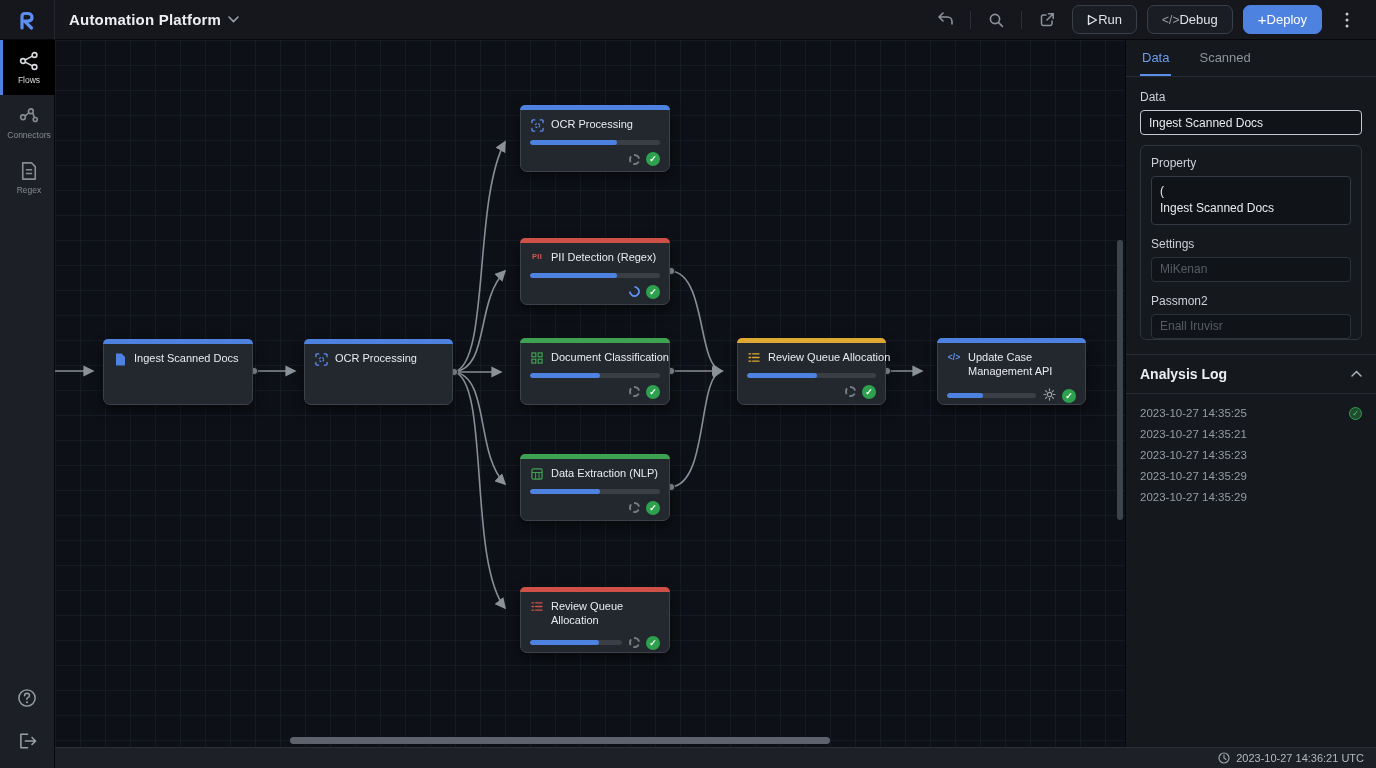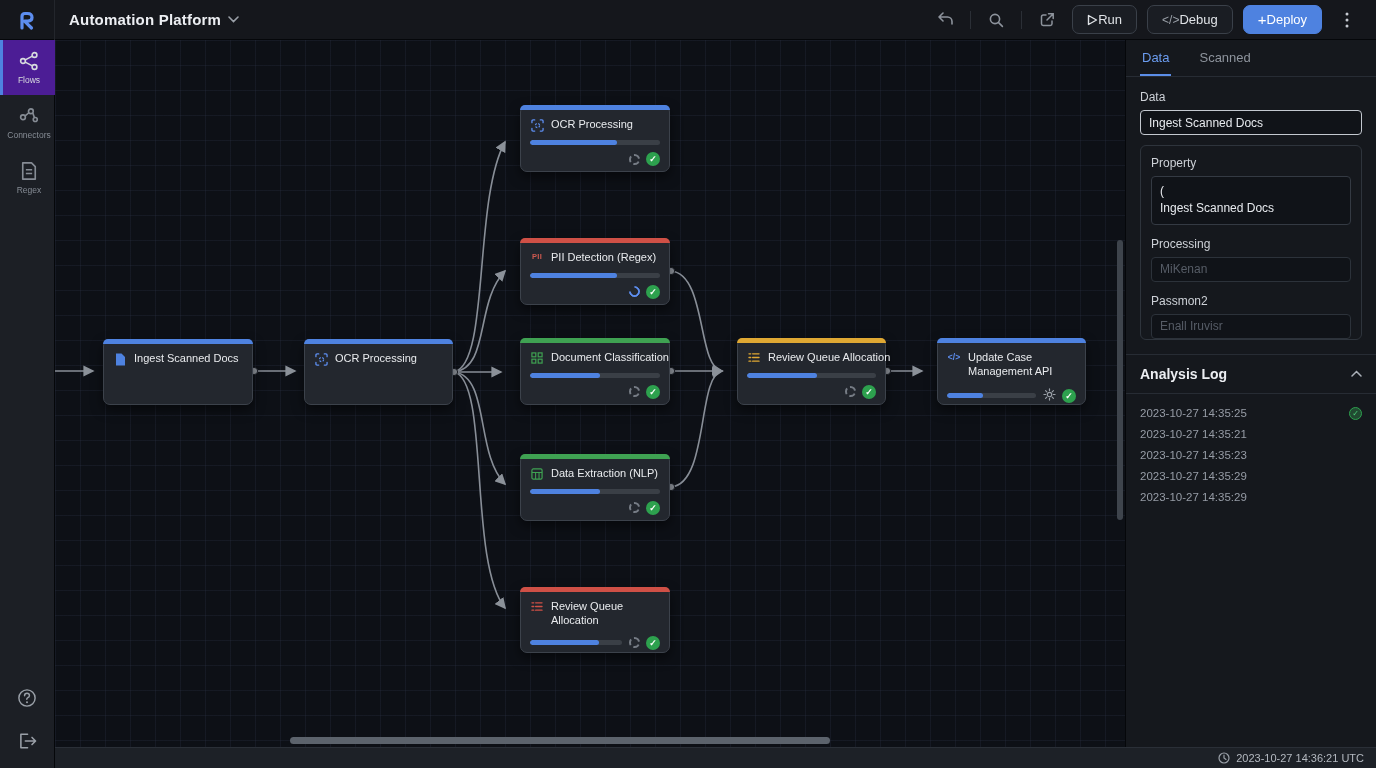--- a/index.html
+++ b/index.html
@@ -23,21 +23,21 @@
   .tb-btn.primary { background:#4e82e0; border-color:#4e82e0; color:#fff; }
   .glyph { font-size:12px; color:#9aa0a8; }
   .tb-btn.primary .glyph { color:#fff; }
 
   
   .sidebar { position:absolute; left:0; top:40px; width:55px; height:728px; background:#1c1f25;
     border-right:1px solid #05070a; display:flex; flex-direction:column; z-index:20; }
   .side-item { width:55px; padding:11px 0 10px; display:flex; flex-direction:column; align-items:center;
     gap:4px; cursor:pointer; color:#868c95; border-left:3px solid transparent; }
   .side-item .lbl { font-size:8.5px; }
-  .side-item.active { background:#4c1d95; border-left-color:#4e82e0; color:#d7dade; }
+  .side-item.active { background:#000000; border-left-color:#4e82e0; color:#d7dade; }
   .side-spacer { flex:1; }
   .side-bottom { padding-bottom:14px; display:flex; flex-direction:column; align-items:center; gap:20px; }
 
   
   .canvas { position:absolute; left:55px; top:40px; width:1070px; height:707px; background:#0d1016;
     background-image:
       linear-gradient(rgba(96,116,156,.10) 1px, transparent 1px),
       linear-gradient(90deg, rgba(96,116,156,.10) 1px, transparent 1px);
     background-size:25px 25px; overflow:hidden; }
   .edges { position:absolute; left:0; top:0; }
@@ -439,21 +439,21 @@
     <div class="field-label">Data</div>
     <input class="text-input bright" type="text" value="Ingest Scanned Docs" style="">
 
     <div class="field-group">
       <div class="field-label">Property</div>
       <div class="prop-box">
         <div>(</div>
         <div>Ingest Scanned Docs</div>
       </div>
       <div class="fg-row">
-        <div class="field-label">Processing</div>
+        <div class="field-label">Settings</div>
         <input class="text-input" type="text" placeholder="MiKenan" style="">
       </div>
       <div class="fg-row">
         <div class="field-label">Passmon2</div>
         <input class="text-input" type="text" placeholder="Enall Iruvisr" style="">
       </div>
     </div>
   </div>
 
   <div class="log-header">

